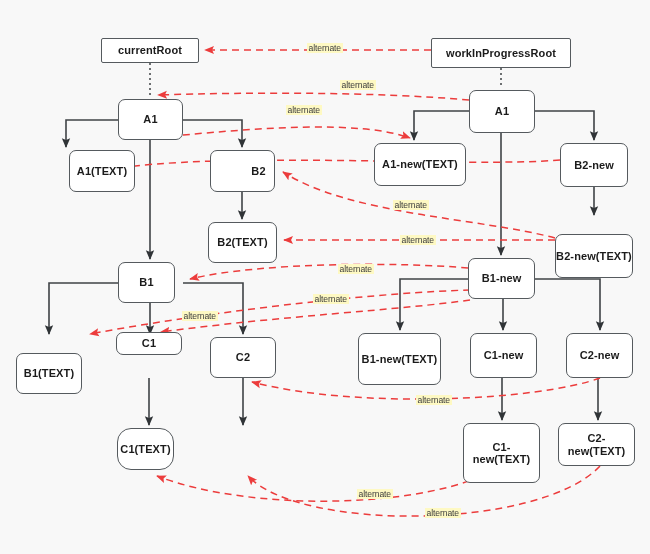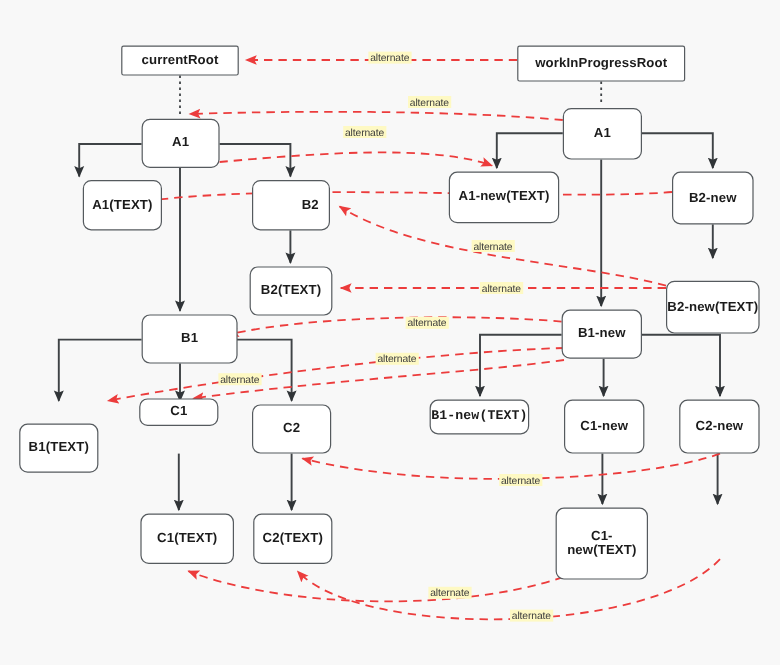--- a/index.html
+++ b/index.html
@@ -206,64 +206,64 @@
   </div>
   <div class="node tree" style="left:33px; top:150px; width:66px; height:42px;margin-left:36px;">
     <span class="node-label">A1(TEXT)</span>
   </div>
   <div class="node tree" style="left:210px; top:150px; width:65px; height:42px;padding-left:32px;">
     <span class="node-label">B2</span>
   </div>
   <div class="node tree" style="left:208px; top:222px; width:69px; height:41px;">
     <span class="node-label">B2(TEXT)</span>
   </div>
-  <div class="node tree" style="left:118px; top:262px; width:80px; height:41px;">
+  <div class="node tree" style="left:118px; top:262px; width:57px; height:41px;">
     <span class="node-label">B1</span>
   </div>
   <div class="node tree" style="left:16px; top:337px; width:66px; height:41px;margin-top:16px;">
     <span class="node-label">B1(TEXT)</span>
   </div>
   <div class="node tree" style="left:116px; top:332px; width:66px; height:23px;">
     <span class="node-label">C1</span>
   </div>
   <div class="node tree" style="left:210px; top:337px; width:66px; height:41px;">
     <span class="node-label">C2</span>
   </div>
-  <div class="node tree" style="left:117px; top:428px; width:78px; height:42px;">
+  <div class="node tree" style="left:117px; top:428px; width:57px; height:42px;border-radius:14px;">
     <span class="node-label">C1(TEXT)</span>
-  </div>
-  <div class="node tree" style="left:211px; top:428px; width:66px; height:42px;">
-    <span class="node-label">C2(TEXT)</span>
   </div>
   <div class="node tree" style="left:469px; top:90px; width:66px; height:43px;">
     <span class="node-label">A1</span>
   </div>
   <div class="node tree" style="left:374px; top:143px; width:92px; height:43px;">
     <span class="node-label">A1-new(TEXT)</span>
   </div>
   <div class="node tree" style="left:560px; top:143px; width:68px; height:44px;justify-content:center;">
     <span class="node-label">B2-new</span>
   </div>
   <div class="node tree" style="left:555px; top:218px; width:78px; height:44px;margin-top:16px;">
     <span class="node-label">B2-new(TEXT)</span>
   </div>
   <div class="node tree" style="left:468px; top:258px; width:67px; height:41px;">
     <span class="node-label">B1-new</span>
   </div>
-  <div class="node tree" style="left:358px; top:333px; width:83px; height:29px;font-family:Liberation Mono, monospace;">
+  <div class="node tree" style="left:358px; top:333px; width:83px; height:52px;">
     <span class="node-label">B1-new(TEXT)</span>
   </div>
   <div class="node tree" style="left:470px; top:333px; width:67px; height:45px;">
     <span class="node-label">C1-new</span>
   </div>
   <div class="node tree" style="left:566px; top:333px; width:67px; height:45px;">
     <span class="node-label">C2-new</span>
   </div>
   <div class="node tree" style="left:463px; top:423px; width:77px; height:60px;">
     <span class="node-label">C1-new(TEXT)</span>
+  </div>
+  <div class="node tree" style="left:558px; top:423px; width:77px; height:43px;">
+    <span class="node-label">C2-new(TEXT)</span>
   </div>
 
   <div class="edge-label" style="left:307px; top:43px;">alternate</div>
   <div class="edge-label" style="left:340px; top:80px;">alternate</div>
   <div class="edge-label" style="left:286px; top:105px;">alternate</div>
   <div class="edge-label" style="left:393px; top:200px;">alternate</div>
   <div class="edge-label" style="left:400px; top:235px;">alternate</div>
   <div class="edge-label" style="left:338px; top:264px;">alternate</div>
   <div class="edge-label" style="left:313px; top:294px;">alternate</div>
   <div class="edge-label" style="left:182px; top:311px;">alternate</div>

